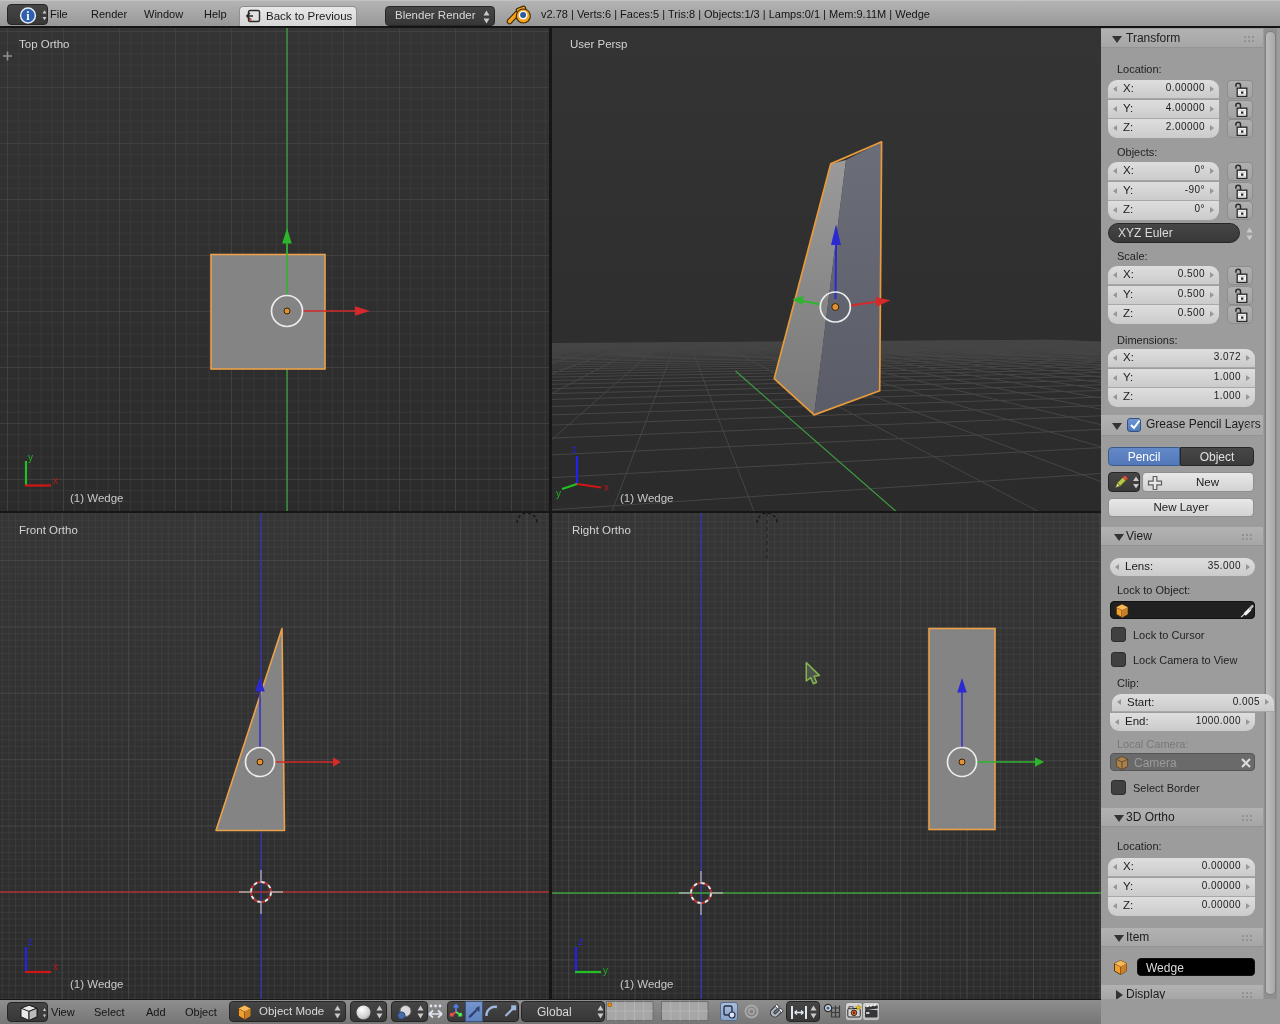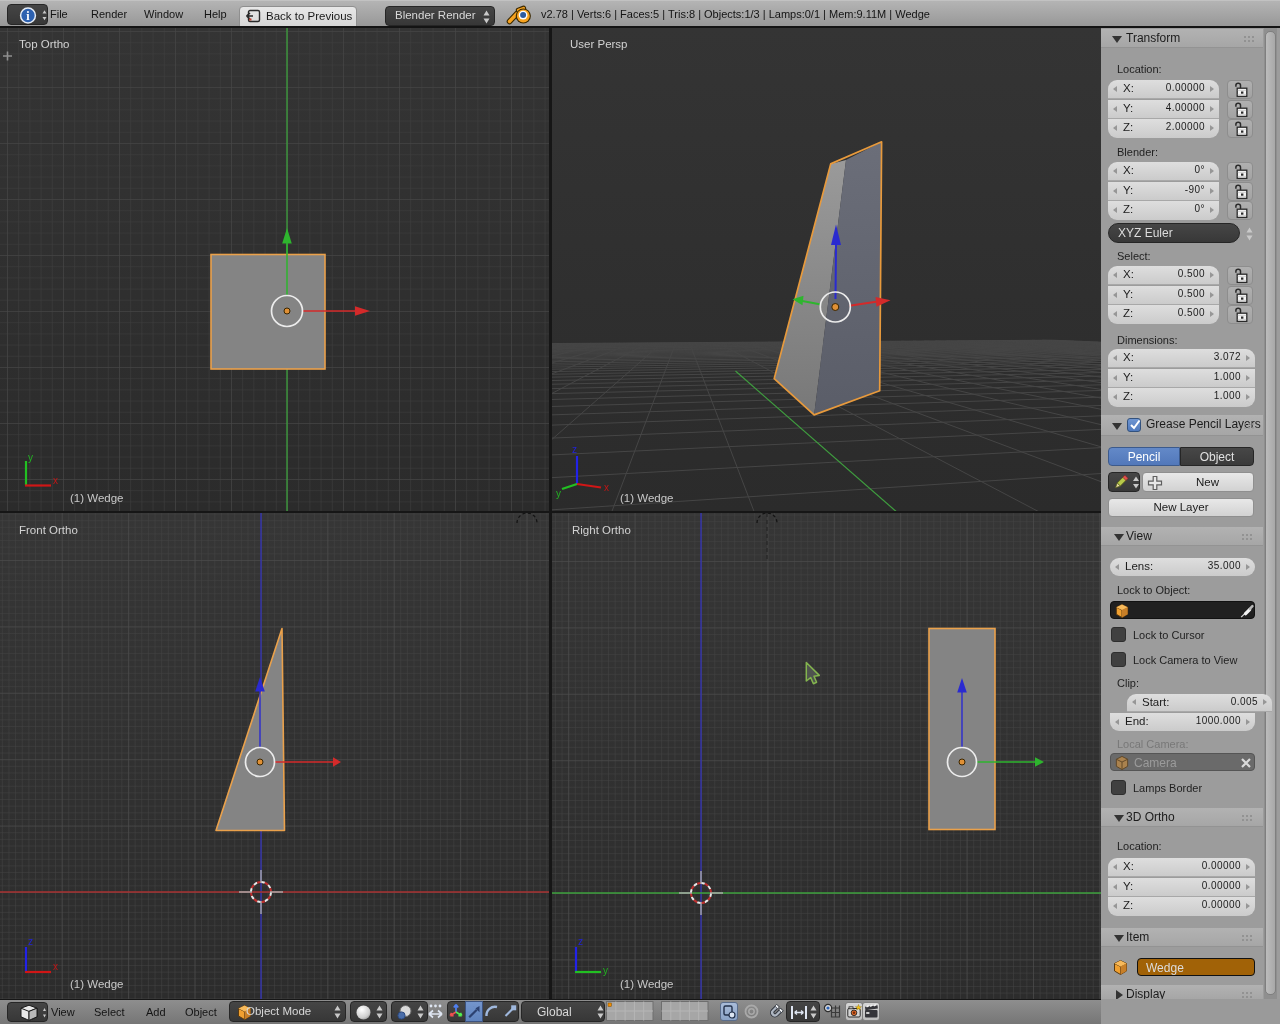--- a/index.html
+++ b/index.html
@@ -88,21 +88,21 @@
   <div class="txt" style="left:146px;top:6px">Add</div>
   <div class="txt" style="left:185px;top:6px">Object</div>
 
   <div class="dd" style="left:229px;top:1px;width:117px;height:21px">
     <svg class="abs" style="left:6px;top:2px" width="17" height="17" viewBox="0 0 17 17">
       <path d="M2.5 4.5 L8.5 1.5 L14.5 4.5 L14.5 12 L8.5 15.5 L2.5 12 Z" fill="#f0a030" stroke="#5a3a10" stroke-width="1"></path>
       <path d="M2.5 4.5 L8.5 7.5 L14.5 4.5 M8.5 7.5 L8.5 15.3" fill="none" stroke="#5a3a10" stroke-width="1"></path>
       <path d="M8.5 7.5 L14.5 4.5 L14.5 12 L8.5 15.5 Z" fill="#c87f28"></path>
       <path d="M2.5 4.5 L8.5 1.5 L14.5 4.5 L8.5 7.5 Z" fill="#f7b95a"></path>
     </svg>
-    <span style="position:absolute;left:16px;top:3px">Object Mode</span>
+    <span style="position:absolute;left:29px;top:3px">Object Mode</span>
     <svg class="abs" style="left:103px;top:3px" width="9" height="14" viewBox="0 0 9 14">
       <path d="M1.5 5.5 L7.5 5.5 L4.5 0.5 Z" fill="#c9c9c9"></path>
           <path d="M1.5 8.5 L7.5 8.5 L4.5 13.5 Z" fill="#c9c9c9"></path>
     </svg>
   </div>
 
   <div class="dd" style="left:350px;top:1px;width:37px;height:21px">
     <svg class="abs" style="left:4px;top:2px" width="17" height="17" viewBox="0 0 17 17">
       <defs>
             <radialGradient id="sphg" cx="0.38" cy="0.3" r="0.8">
@@ -292,21 +292,21 @@
 </svg>
       </div>
       <div class="lock" style="top:91px">
         <svg class="abs" style="left:3px;top:1px" width="20" height="17" viewBox="0 0 20 17">
 <path d="M9.5 6.0 L9.5 3.3 C9.5 0.7, 4.9 0.7, 4.9 3.3 L4.9 4.8" fill="none" stroke="#2a2a2a" stroke-width="1.5"></path>
 <rect x="6.2" y="6.2" width="9.6" height="8.2" fill="#f4f4f4" stroke="#2a2a2a" stroke-width="1.3"></rect>
 <path d="M6.8 8.4 h8.4 M6.8 12.4 h8.4" stroke="#c9c9c9" stroke-width="0.8"></path>
 <rect x="10" y="9.5" width="2.4" height="2.2" fill="#2a2a2a"></rect>
 </svg>
       </div>
-  <div class="plab" style="left:16px;top:118px">Blender:</div>
+  <div class="plab" style="left:16px;top:118px">Objects:</div>
   <div class="fld" style="left:7px;top:134px;width:111px;height:19px;border-radius:9px 9px 0 0;border-bottom:1px solid #a8a8a8">
         <span class="fldlab" style="top:2px">X:</span>
         <span class="fldval" style="top:2px">0°</span>
       </div>
   <div class="fld" style="left:7px;top:154px;width:111px;height:19px;border-bottom:1px solid #a8a8a8">
         <span class="fldlab" style="top:2px">Y:</span>
         <span class="fldval" style="top:2px">-90°</span>
       </div>
   <div class="fld" style="left:7px;top:173px;width:111px;height:19px;border-radius:0 0 9px 9px">
         <span class="fldlab" style="top:2px">Z:</span>
@@ -336,21 +336,21 @@
 <rect x="10" y="9.5" width="2.4" height="2.2" fill="#2a2a2a"></rect>
 </svg>
       </div>
   <div class="abs" style="left:7px;top:195px;width:132px;height:20px;background:linear-gradient(#464646,#383838);border:1px solid #262626;border-radius:10px">
     <span style="position:absolute;left:9px;top:2px;font-size:12px;color:#dcdcdc">XYZ Euler</span>
     <svg class="abs" style="left:136px;top:3px" width="9" height="14" viewBox="0 0 9 14">
           <path d="M1.5 5.5 L7.5 5.5 L4.5 0.5 Z" fill="#c9c9c9"></path>
           <path d="M1.5 8.5 L7.5 8.5 L4.5 13.5 Z" fill="#c9c9c9"></path>
         </svg>
   </div>
-  <div class="plab" style="left:16px;top:222px">Select:</div>
+  <div class="plab" style="left:16px;top:222px">Scale:</div>
   <div class="fld" style="left:7px;top:238px;width:111px;height:19px;border-radius:9px 9px 0 0;border-bottom:1px solid #a8a8a8">
         <span class="fldlab" style="top:2px">X:</span>
         <span class="fldval" style="top:2px">0.500</span>
       </div>
   <div class="fld" style="left:7px;top:258px;width:111px;height:19px;border-bottom:1px solid #a8a8a8">
         <span class="fldlab" style="top:2px">Y:</span>
         <span class="fldval" style="top:2px">0.500</span>
       </div>
   <div class="fld" style="left:7px;top:277px;width:111px;height:19px;border-radius:0 0 9px 9px">
         <span class="fldlab" style="top:2px">Z:</span>
@@ -470,41 +470,41 @@
       <path d="M2.2 14.2 L6.5 9.9" stroke="#e0e0e0" stroke-width="1.2"></path>
       <path d="M6.6 10.6 L10.6 6.6" stroke="#f2f2f2" stroke-width="3.4" stroke-linecap="round"></path>
       <path d="M10.8 5.8 L13.4 3.2" stroke="#b9b9b9" stroke-width="2.6" stroke-linecap="round"></path>
     </svg>
   </div>
   <div class="chk" style="left:10px;top:599px"></div>
       <div class="plab" style="left:32px;top:601px">Lock to Cursor</div>
   <div class="chk" style="left:10px;top:624px"></div>
       <div class="plab" style="left:32px;top:626px">Lock Camera to View</div>
   <div class="plab" style="left:16px;top:649px">Clip:</div>
-  <div class="fld" style="left:26px;top:666px;width:145px;height:18px;border-radius:9px 9px 0 0;border-bottom:1px solid #a8a8a8">
+  <div class="fld" style="left:11px;top:666px;width:162px;height:18px;border-radius:9px 9px 0 0;border-bottom:1px solid #a8a8a8">
         <span class="fldlab" style="top:2px">Start:</span>
         <span class="fldval" style="top:2px">0.005</span>
       </div>
   <div class="fld" style="left:9px;top:685px;width:145px;height:18px;border-radius:0 0 9px 9px">
         <span class="fldlab" style="top:2px">End:</span>
         <span class="fldval" style="top:2px">1000.000</span>
       </div>
   <div class="plab" style="left:16px;top:710px;color:#787878">Local Camera:</div>
   <div class="abs" style="left:9px;top:725px;width:145px;height:18px;background:#6a6a6a;border-radius:4px;border:1px solid #555">
     <svg class="abs" style="left:3px;top:1px" width="16" height="16" viewBox="0 0 17 17" opacity="0.75">
       <path d="M2.5 4.5 L8.5 1.5 L14.5 4.5 L14.5 12 L8.5 15.5 L2.5 12 Z" fill="#c08b45" stroke="#5a3a10" stroke-width="1"></path>
       <path d="M2.5 4.5 L8.5 7.5 L14.5 4.5 M8.5 7.5 L8.5 15.3" fill="none" stroke="#5a3a10" stroke-width="1"></path>
     </svg>
     <span style="position:absolute;left:23px;top:2px;font-size:12px;color:#9b9b9b">Camera</span>
     <svg class="abs" style="left:128px;top:2px" width="14" height="14" viewBox="0 0 14 14">
           <path d="M3 3 L11 11 M11 3 L3 11" stroke="#dadada" stroke-width="2.2"></path>
         </svg>
   </div>
   <div class="chk" style="left:10px;top:752px"></div>
-      <div class="plab" style="left:32px;top:754px">Lamps Border</div>
+      <div class="plab" style="left:32px;top:754px">Select Border</div>
 
   <div class="phdr" style="top:780px">
         <svg class="abs" style="left:12px;top:5px" width="12" height="10">
           <path d="M1 2 L11 2 L6 9 Z" fill="#333"></path>
         </svg>
         <span class="t">3D Ortho</span>
     <svg class="abs" style="left:140px;top:6px" width="14" height="8">
           <g fill="#8a8a8a">
             <circle cx="2" cy="2" r="1"></circle>
             <circle cx="6" cy="2" r="1"></circle>
@@ -544,21 +544,21 @@
             <circle cx="10" cy="6" r="1"></circle>
           </g>
         </svg>
   </div>
   <svg class="abs" style="left:11px;top:931px" width="17" height="17" viewBox="0 0 17 17">
     <path d="M2.5 4.5 L8.5 1.5 L14.5 4.5 L14.5 12 L8.5 15.5 L2.5 12 Z" fill="#f0a030" stroke="#5a3a10" stroke-width="1"></path>
     <path d="M2.5 4.5 L8.5 7.5 L14.5 4.5 M8.5 7.5 L8.5 15.3" fill="none" stroke="#5a3a10" stroke-width="1"></path>
     <path d="M8.5 7.5 L14.5 4.5 L14.5 12 L8.5 15.5 Z" fill="#c87f28"></path>
     <path d="M2.5 4.5 L8.5 1.5 L14.5 4.5 L8.5 7.5 Z" fill="#f7b95a"></path>
   </svg>
-  <div class="abs" style="left:36px;top:930px;width:118px;height:18px;background:#a16207;border-radius:4px;border:1px solid #111">
+  <div class="abs" style="left:36px;top:930px;width:118px;height:18px;background:#000000;border-radius:4px;border:1px solid #111">
     <span style="position:absolute;left:8px;top:2px;font-size:12px;color:#dcdcdc">Wedge</span>
   </div>
 
   <div class="phdr" style="top:957px;height:14px;border-bottom:none">
         <svg class="abs" style="left:13px;top:4px" width="10" height="12">
           <path d="M2 1 L9 6 L2 11 Z" fill="#333"></path>
         </svg>
         <span class="t">Display</span>
     <svg class="abs" style="left:140px;top:6px" width="14" height="8">
           <g fill="#8a8a8a">

